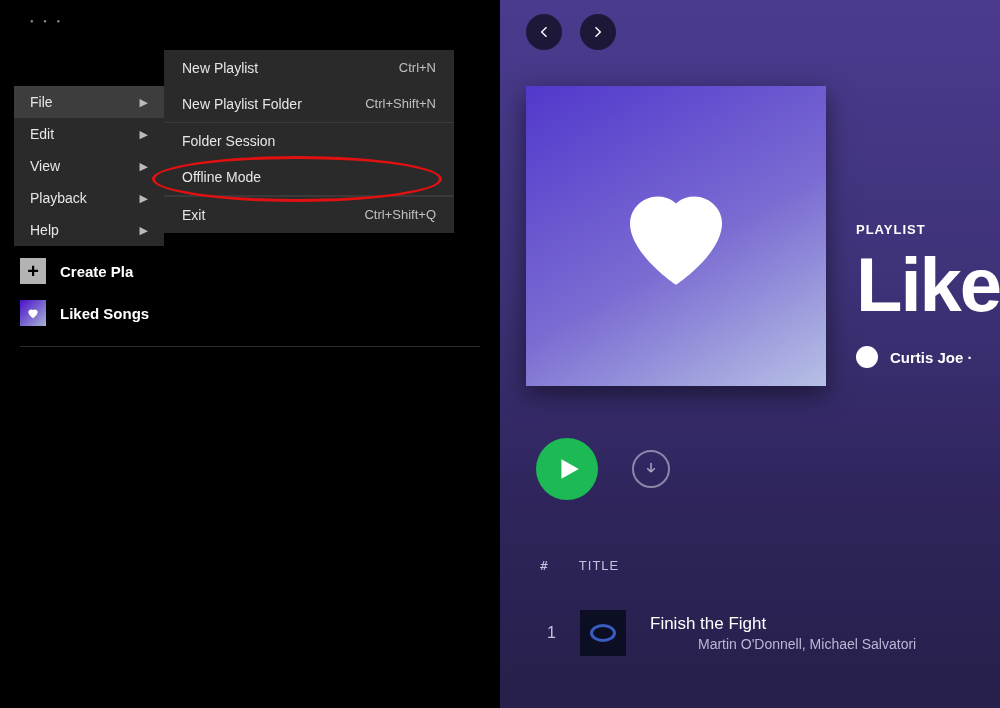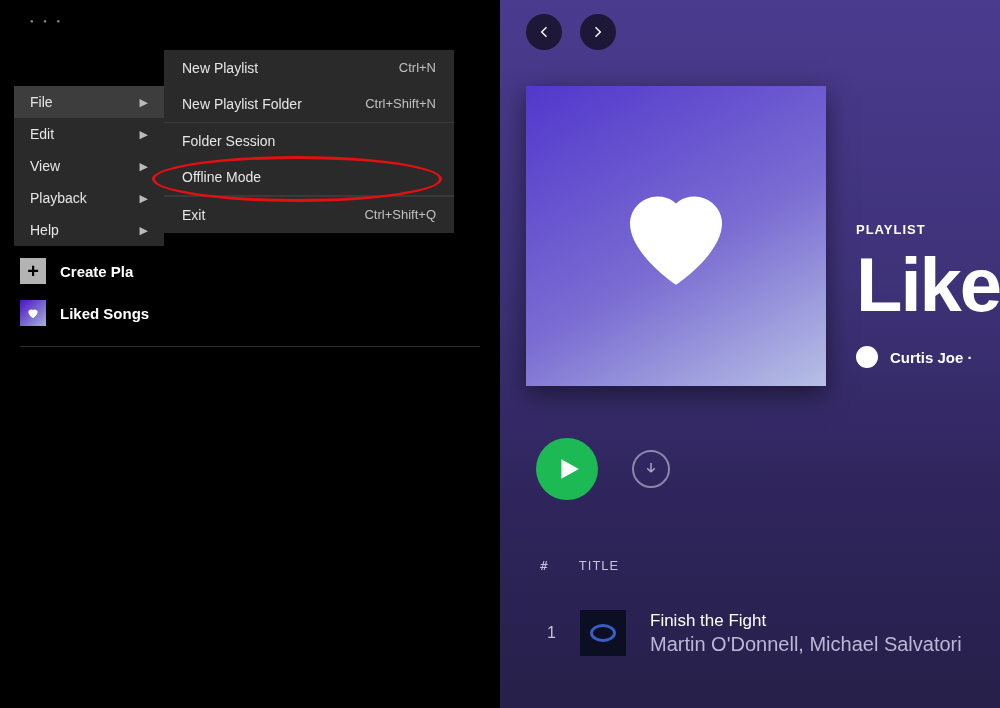--- a/index.html
+++ b/index.html
@@ -86,21 +86,21 @@
   .track-header span:first-child { font-family:monospace; }
 
   .track-row { position:absolute; top:610px; left:40px; display:flex; align-items:center; gap:24px; }
   .track-num { color:#c5c0dd; font-size:16px; width:16px; text-align:right; }
   .track-thumb {
     width:46px; height:46px; background:#0c0e24;
     display:flex; align-items:center; justify-content:center;
   }
   .track-thumb .ring { width:26px; height:18px; border:3px solid #3a5dc2; border-radius:50%; }
   .track-meta .t-title { font-size:17px; font-weight:500; color:#fff; }
-  .track-meta .t-artist { font-size:20px; color:#bcb7d6; margin-top:2px; white-space:nowrap; }
+  .track-meta .t-artist { font-size:14px; color:#bcb7d6; margin-top:2px; white-space:nowrap;margin-left:48px; }
 </style>
 </head>
 <body>
 
 <div class="left">
   <div class="win-dots">● ● ●</div>
 
   <div class="sidebar-item create">
     <div class="add-box">+</div>
     <span>Create Pla</span>

